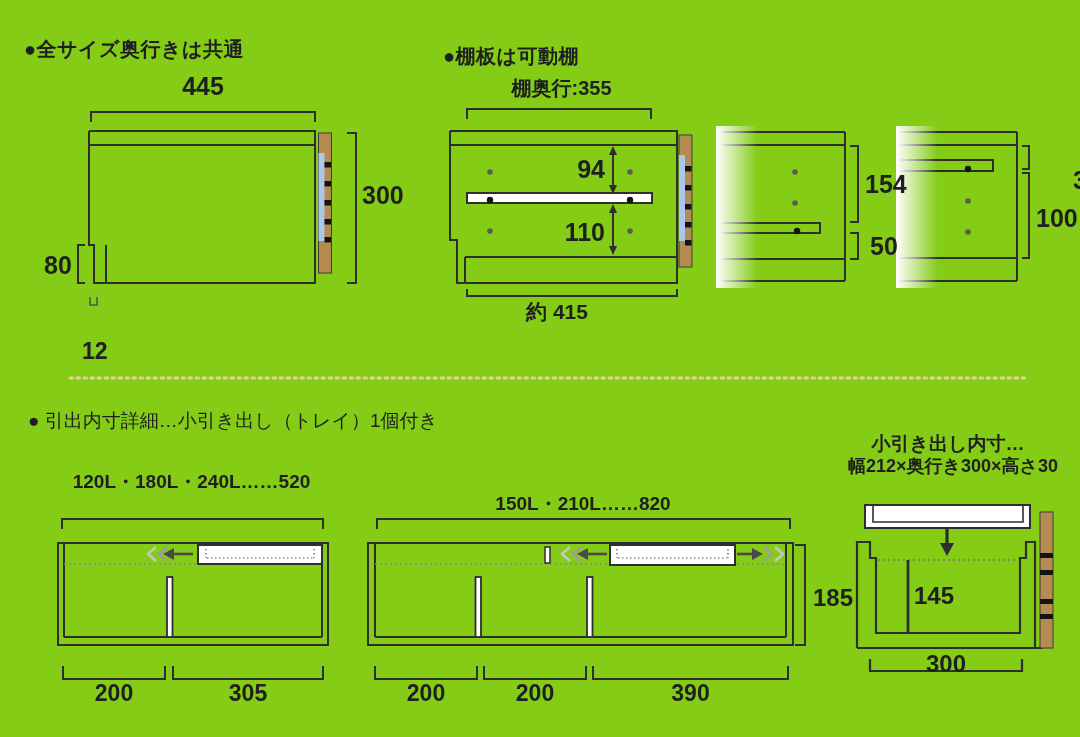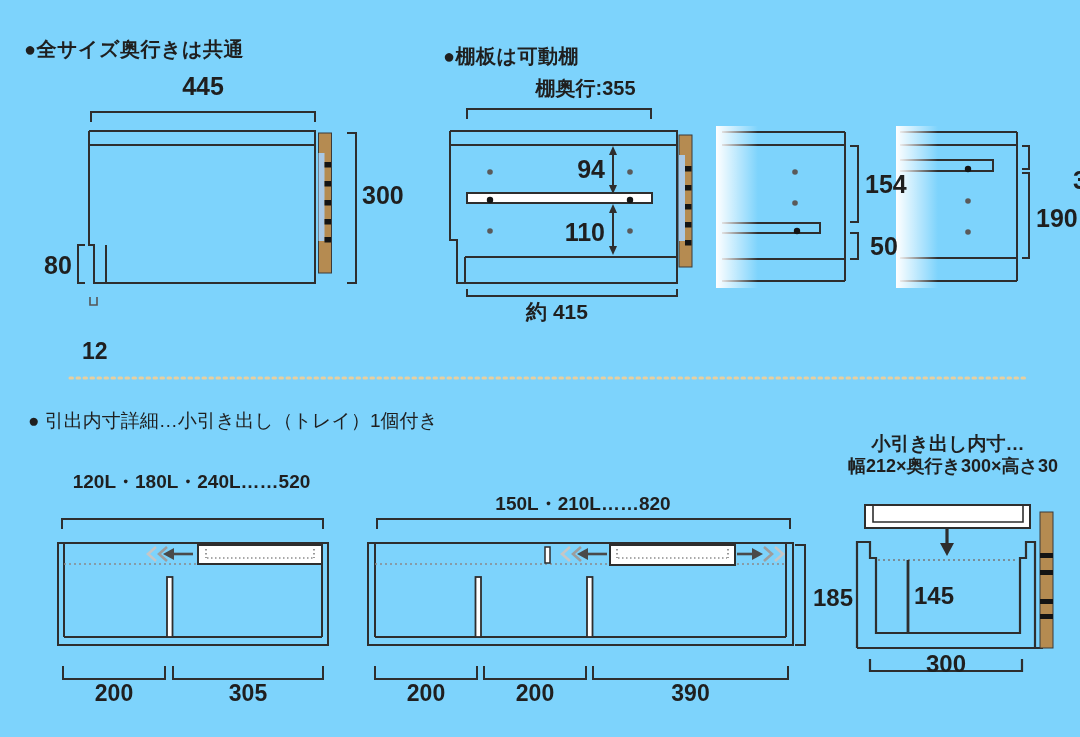--- a/index.html
+++ b/index.html
@@ -1,17 +1,17 @@
 <!DOCTYPE html>
 <html><head>
 <meta charset="utf-8">
 <style>
   html,body{margin:0;padding:0;background:#fff;}
   #stage{
-    position:relative;width:1080px;height:737px;background:#7dd3fc;overflow:hidden;
+    position:relative;width:1080px;height:737px;background:#84cc16;overflow:hidden;
     font-family:"Liberation Sans","DejaVu Sans",sans-serif;color:#1a1a1a;
   }
   #linework{position:absolute;left:0;top:0;}
   .lbl{position:absolute;white-space:nowrap;line-height:1.05;color:#1f1f1f;}
   .head{font-size:20px;font-weight:700;letter-spacing:0.5px;}
   .dim{font-size:25px;font-weight:600;}
   .dim-sm{font-size:23px;font-weight:600;margin-top:32px;}
   .sub{font-size:19px;font-weight:700;}
   .ctr{text-align:center;}
   .rgt{text-align:right;}
@@ -181,28 +181,28 @@
     </g>
   </svg>
 
   <div class="lbl head" style="left:24px;top:39px;">●全サイズ奥行きは共通</div>
   <div class="lbl dim ctr" style="left:158px;top:73px;width:90px;">445</div>
   <div class="lbl dim" style="left:362px;top:182px;">300</div>
   <div class="lbl dim" style="left:44px;top:252px;">80</div>
   <div class="lbl dim-sm" style="left:82px;top:307px;">12</div>
 
   <div class="lbl head" style="left:443px;top:46px;">●棚板は可動棚</div>
-  <div class="lbl ctr" style="left:508px;top:78px;width:155px;font-size:20px;font-weight:700;">棚奥行:355</div>
+  <div class="lbl ctr" style="left:484px;top:78px;width:155px;font-size:20px;font-weight:700;">棚奥行:355</div>
   <div class="lbl dim rgt" style="left:565px;top:156px;width:40px;">94</div>
   <div class="lbl dim rgt" style="left:556px;top:219px;width:49px;">110</div>
   <div class="lbl ctr" style="left:517px;top:301px;width:80px;font-size:21px;font-weight:700;">約 415</div>
   <div class="lbl dim" style="left:865px;top:171px;">154</div>
   <div class="lbl dim" style="left:870px;top:233px;">50</div>
   <div class="lbl dim" style="left:1073px;top:143px;margin-top:24px;">34</div>
-  <div class="lbl dim" style="left:1036px;top:205px;">190</div>
+  <div class="lbl dim" style="left:1036px;top:205px;">100</div>
 
   <div class="lbl" style="left:28px;top:411px;font-size:19px;font-weight:400;">● 引出内寸詳細…小引き出し（トレイ）1個付き</div>
 
   <div class="lbl sub ctr" style="left:60px;top:472px;width:263px;">120L・180L・240L……520</div>
   <div class="lbl dim-sm ctr" style="left:63px;top:649px;width:102px;">200</div>
   <div class="lbl dim-sm ctr" style="left:173px;top:649px;width:150px;">305</div>
 
   <div class="lbl sub ctr" style="left:453px;top:494px;width:260px;">150L・210L……820</div>
   <div class="lbl dim-sm ctr" style="left:375px;top:649px;width:102px;">200</div>
   <div class="lbl dim-sm ctr" style="left:484px;top:649px;width:102px;">200</div>

